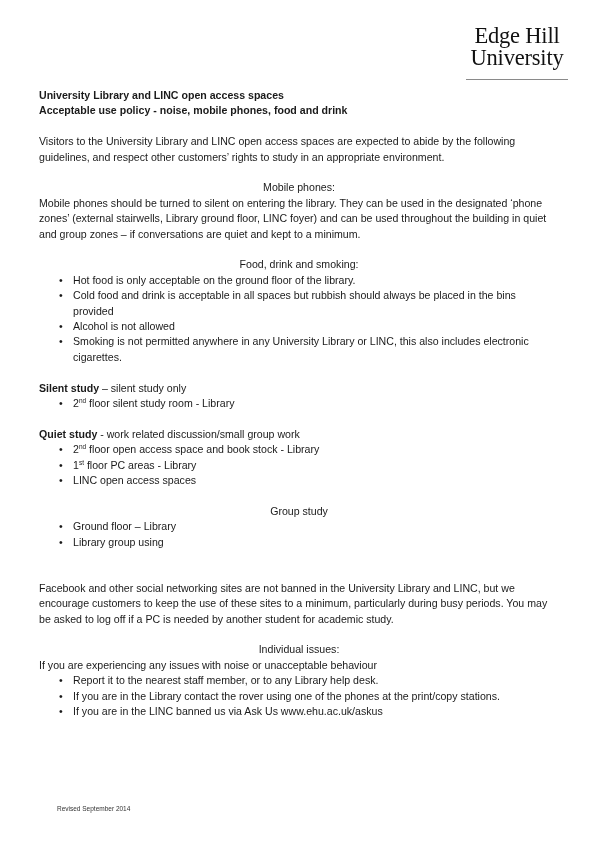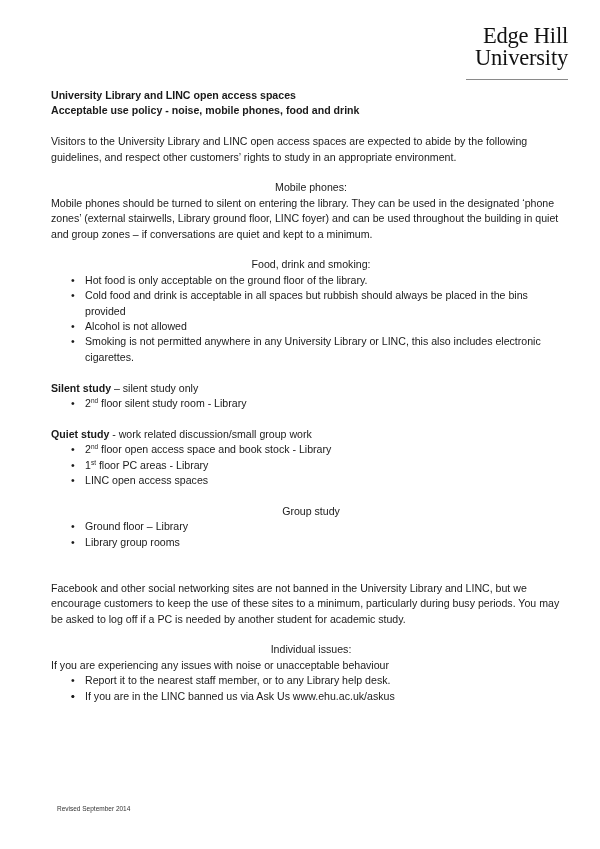--- a/index.html
+++ b/index.html
@@ -1,21 +1,21 @@
 <!DOCTYPE html>
 <html><head>
 <meta charset="utf-8">
 <style>
   html, body { margin: 0; padding: 0; background: #ffffff; }
   body { width: 600px; height: 849px; position: relative; overflow: hidden;
          font-family: "Liberation Sans", sans-serif; color: #1a1a1a; }
-  .logo { position: absolute; left: 466px; top: 25px; width: 102px; text-align: right; }
+  .logo { position: absolute; left: 466px; top: 25px; width: 102px; text-align: center; }
   .logo-line { font-family: "Liberation Serif", serif; font-size: 22.5px; line-height: 22px; color: #111; letter-spacing: -0.2px; }
   .logo-rule { position: absolute; left: 466px; top: 79px; width: 102px; height: 1px; background: #8a8a8a; }
-  .doc { position: absolute; left: 51px; top: 88px; width: 520px; font-size: 10.6px; line-height: 15.4px; }
+  .doc { position: absolute; left: 39px; top: 88px; width: 520px; font-size: 10.6px; line-height: 15.4px; }
   .title { font-weight: bold; }
   p { margin: 0; }
   .gap { height: 15.4px; }
   .h { font-weight: normal; text-align: center; }
   ul { margin: 0; padding: 0; list-style: none; }
   li { position: relative; padding-left: 34px; }
   li .bullet { position: absolute; left: 20px; top: 0; }
   sup { font-size: 6.5px; line-height: 0; vertical-align: 4px; }
   .footer { position: absolute; left: 57px; top: 805px; font-size: 6.5px; color: #333; }
 </style>
@@ -58,31 +58,31 @@
   <ul>
     <li><span class="bullet">•</span><span>2</span><sup>nd</sup><span> floor open access space and book stock - Library</span></li>
     <li><span class="bullet">•</span><span>1</span><sup>st</sup><span> floor PC areas - Library</span></li>
     <li><span class="bullet">•</span><span>LINC open access spaces</span></li>
   </ul>
   <div class="gap"></div>
 
   <p class="h">Group study</p>
   <ul>
     <li><span class="bullet">•</span><span>Ground floor – Library</span></li>
-    <li><span class="bullet">•</span><span>Library group rooms</span></li>
+    <li><span class="bullet">•</span><span>Library group using</span></li>
   </ul>
   <div class="gap"></div>
 
   <div class="gap"></div>
 
   <p>Facebook and other social networking sites are not banned in the University Library and LINC, but we encourage customers to keep the use of these sites to a minimum, particularly during busy periods.  You may be asked to log off if a PC is needed by another student for academic study.</p>
   <div class="gap"></div>
 
   <p class="h">Individual issues:</p>
   <p>If you are experiencing any issues with noise or unacceptable behaviour</p>
   <ul>
     <li><span class="bullet">•</span><span>Report it to the nearest staff member, or to any Library help desk.</span></li>
-    <li><span class="bullet">•</span></li>
+    <li><span class="bullet">•</span><span>If you are in the Library contact the rover using one of the phones at the print/copy stations.</span></li>
     <li><span class="bullet">•</span><span>If you are in the LINC banned us via Ask Us www.ehu.ac.uk/askus</span></li>
   </ul>
 </div>
 
 <div class="footer">Revised September 2014</div>
 
 </body></html>

